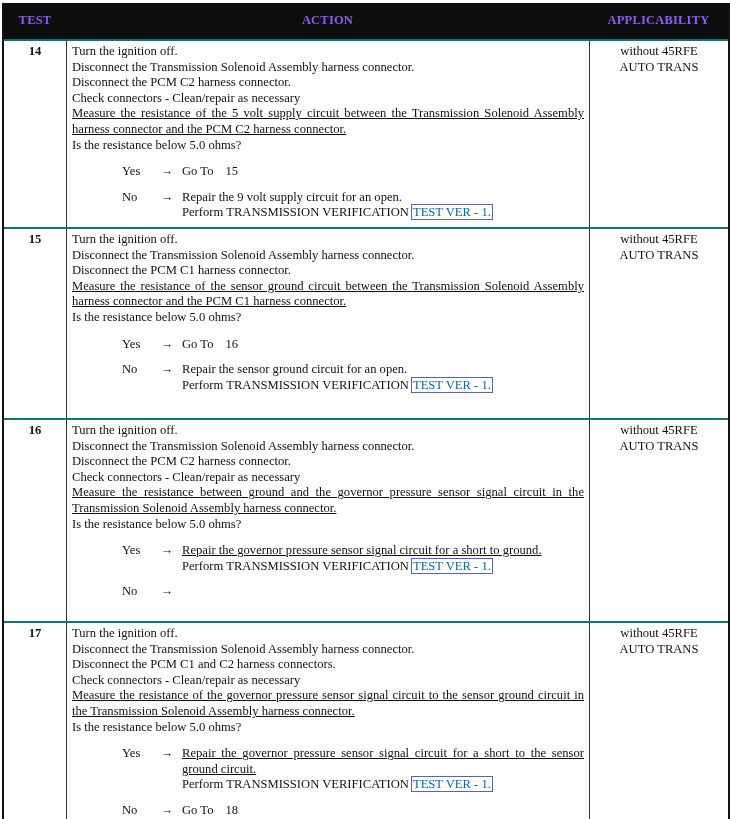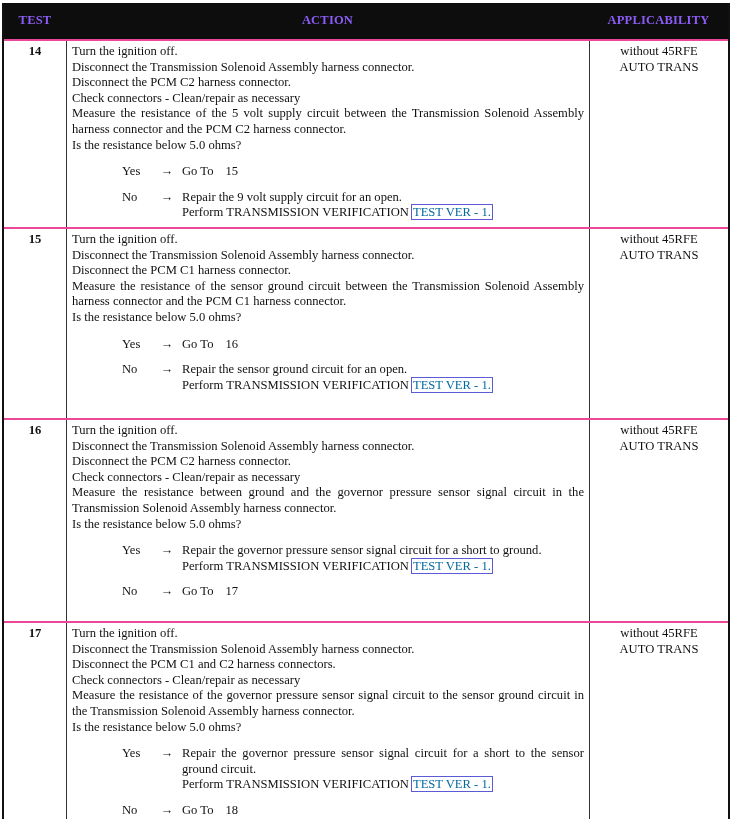--- a/index.html
+++ b/index.html
@@ -11,27 +11,27 @@
     font-size: 12.6px; color: #111; line-height: 15.6px;
   }
   .hdr {
     display: flex; background: #0d0d0d; color: #8b5cf6; height: 36px;
     font-weight: bold; font-size: 12.5px; letter-spacing: 0.2px;
   }
   .hdr div { display: flex; align-items: center; justify-content: center; }
   .c-test { width: 62px; flex: none; }
   .c-action { width: 523px; flex: none; }
   .c-app { flex: 1; }
-  .row { display: flex; border-top: 2px solid #ec4899; }
+  .row { display: flex; border-top: 2px solid #0f766e; }
   .row .c-test { border-right: 1.5px solid #333; text-align: center; font-weight: bold; padding-top: 3px; }
   .row .c-action { border-right: 1.5px solid #333; padding: 3px 5px 7px 5px; box-sizing: border-box; }
   .row .c-app { text-align: center; padding-top: 3px; }
   .line { white-space: nowrap; }
   .bold { font-weight: normal; }
-  .just { text-align: justify; text-align-last: left; }
+  .just { text-align: justify; text-align-last: left; text-decoration: underline; }
   .choice { display: flex; margin-left: 50px; margin-top: 10px; }
   .choice .ans { width: 30px; flex: none; }
   .choice .arrow { width: 30px; flex: none; text-align: center; }
   .choice .res { flex: 1; }
   .goto-num { margin-left: 12px; }
   .link {
     border: 1px solid #5b5bd6; padding: 0 1px; margin-left: 2px; color: #0369a1;
     cursor: pointer;
   }
 </style>
@@ -115,21 +115,20 @@
         <span class="ans">Yes</span>
         <span class="arrow">→</span>
         <span class="res">
           <div class="just">Repair the governor pressure sensor signal circuit for a short to ground.</div>
           <div class="line"><span>Perform TRANSMISSION VERIFICATION</span><span class="link">TEST VER - 1.</span></div>
         </span>
       </div>
       <div class="choice">
         <span class="ans">No</span>
         <span class="arrow">→</span>
-        <span class="res"><span>Go To</span><span class="goto-num">17</span></span>
       </div>
     </div>
     <div class="c-app">
       <div>without 45RFE</div>
       <div>AUTO TRANS</div>
     </div>
   </div>
 
   <div class="row" style="height:205px">
     <div class="c-test">17</div>

